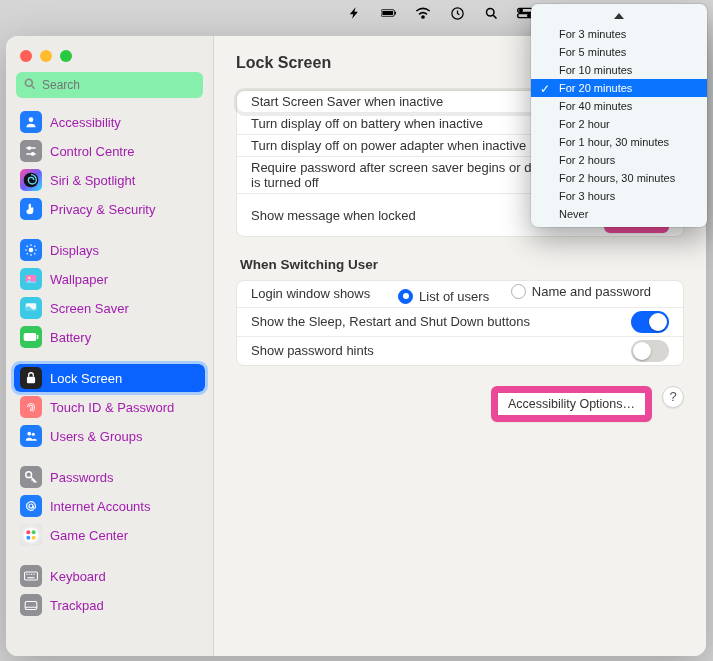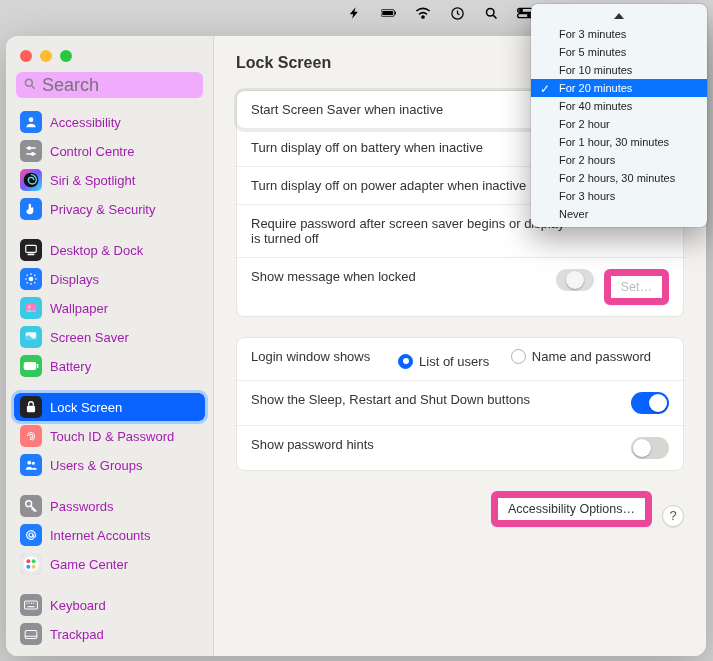--- a/index.html
+++ b/index.html
@@ -9,34 +9,34 @@
     .menubar .micon { width: 16px; height: 16px; display:flex; align-items:center; justify-content:center; color:#333; }
     
     .window { position: absolute; left: 6px; top: 36px; width: 700px; height: 620px; background: #f4f3f2; border-radius: 12px; box-shadow: 0 10px 40px rgba(0,0,0,0.25); display: flex; overflow: hidden; }
     
     .sidebar { width: 208px; background: #eeece9; border-right: 1px solid #d8d6d3; display: flex; flex-direction: column; }
     .traffic { display: flex; gap: 8px; padding: 14px 14px 10px 14px; }
     .dot { width: 12px; height: 12px; border-radius: 50%; }
     .dot.red { background: #ff5f57; } .dot.yellow { background: #febc2e; } .dot.green { background: #28c840; }
     
     .searchwrap { padding: 0 10px 10px 10px; }
-    .search { width: 100%; height: 26px; background: #f0abfc; border: none; border-radius: 6px; padding: 0 8px 0 26px; font-size: 18px; color: #666; }
+    .search { width: 100%; height: 26px; background: #86efac; border: none; border-radius: 6px; padding: 0 8px 0 26px; font-size: 12px; color: #666; }
     .searchbox { position: relative; }
     .searchbox svg { position: absolute; left: 7px; top: 5px; }
     
     .navlist { flex: 1; overflow-y: auto; padding: 0 8px; }
     .navitem { display: flex; align-items: center; height: 28px; border-radius: 6px; padding: 0 6px; margin-bottom: 1px; font-size: 13px; color: #a21caf; cursor: default; gap: 8px; }
     .navitem.selected { background: #0a63ff; color: #fff; outline: 3px solid #a9ccff; outline-offset: 0px; }
     .navicon { width: 22px; height: 22px; border-radius: 5px; display: flex; align-items: center; justify-content: center; flex-shrink: 0; font-size: 12px; color: #fff; }
     
     .main { flex: 1; background: #f4f2ef; padding: 18px 22px; overflow-y: auto; }
     .title { font-size: 16px; font-weight: 700; color: #333; margin-bottom: 18px; }
     
     .group { background: #fff; border-radius: 8px; margin-bottom: 20px; border: 1px solid #e6e5e2; }
-    .row { padding: 11px 14px; border-bottom: 1px solid #eceae7; display: flex; align-items: flex-start; justify-content: space-between; gap: 10px; font-size: 13px; color: #333; }
+    .row { padding: 3px 14px; border-bottom: 1px solid #eceae7; display: flex; align-items: center; justify-content: space-between; gap: 10px; font-size: 13px; color: #333; }
     .row:last-child { border-bottom: none; }
     .row .left { flex: 1; }
     .subtext { font-size: 11.5px; color: #7a7974; display: flex; align-items: center; gap: 4px; margin-top: 2px; }
     .row.highlight { background: #fff; box-shadow: 0 0 0 3px rgba(120,120,120,0.15); border-radius: 8px; position: relative; z-index: 2; }
     
     .sectionhead { font-size: 13.5px; font-weight: 700; color: #333; margin: 6px 4px 8px 4px; }
     
     .radio { width: 15px; height: 15px; border-radius: 50%; border: 1px solid #b0b0b0; display: inline-flex; align-items: center; justify-content: center; margin-right: 6px; vertical-align: middle; }
     .radio.on { border-color: #0a63ff; background: #0a63ff; }
     .radio.on::after { content:''; width:6px; height:6px; background:#fff; border-radius:50%; }
@@ -46,21 +46,21 @@
     .toggle::after { content:''; position:absolute; width:18px; height:18px; background:#fff; border-radius:50%; top:2px; left:2px; box-shadow: 0 1px 2px rgba(0,0,0,0.3); }
     .toggle.on { background: #0a63ff; }
     .toggle.on::after { left: 18px; }
     .toggle.neut { background: #ddd; }
     .toggle.neut::after { left: 10px; background:#f5f5f5; }
     
     .btn { background: #fff; border: 7px solid #ec4899; border-radius: 6px; padding: 4px 10px; font-size: 12.5px; color: #333; box-shadow: 0 1px 1px rgba(0,0,0,0.05); }
     .btn.disabled { color: #bbb; }
     .helpbtn { width: 22px; height: 22px; border-radius: 50%; border: 1px solid #d4d2cf; background: #fff; display: flex; align-items: center; justify-content: center; font-size: 13px; color: #555; box-shadow: 0 1px 1px rgba(0,0,0,0.08);}
     
-    .footer { display: flex; justify-content: flex-end; gap: 10px; margin-top: 20px; align-items:flex-end; }
+    .footer { display: flex; justify-content: flex-end; gap: 10px; margin-top: 20px; align-items:flex-start; }
     
     .dropdown { position: absolute; top: 4px; right: 6px; width: 176px; background: #f1f6f8; border-radius: 7px; box-shadow: 0 12px 30px rgba(0,0,0,0.35), 0 0 0 1px rgba(0,0,0,0.08); padding: 4px 0; z-index: 100; }
     .dropdown .scrollup { text-align: center; font-size: 10px; padding: 2px 0 4px 0; color: #333; }
     .ddi { padding: 3px 14px 3px 28px; font-size: 11px; color: #222; position: relative; cursor: default; }
     .ddi.sel { background: #0a74ff; color: #fff; }
     .ddi.sel::before { content:'✓'; position:absolute; left:9px; font-size:12px; }
     
     .warn-icon { display:inline-flex; width:13px; height:13px; }
   </style>
 </head>
@@ -155,29 +155,20 @@
         </div>
         <div class="navitem">
           <div class="navicon" style="background: rgb(31, 124, 255);">
             <svg width="14" height="14" viewBox="0 0 24 24" fill="#fff">
               <path d="M8 12V5a2 2 0 114 0v6a2 2 0 114 0v4a6 6 0 01-12 0z"></path>
             </svg>
           </div>
           <span>Privacy &amp; Security</span>
         </div>
         <div style="height: 12px;"></div>
-        <div class="navitem">
-          <div class="navicon" style="background: rgb(34, 34, 34);">
-            <svg width="14" height="14" viewBox="0 0 24 24" fill="#fff">
-              <rect x="3" y="4" width="18" height="12" rx="2" fill="none" stroke="#fff" stroke-width="2"></rect>
-              <rect x="6" y="18" width="12" height="3" rx="1.5"></rect>
-            </svg>
-          </div>
-          <span>Desktop &amp; Dock</span>
-        </div>
         <div class="navitem">
           <div class="navicon" style="background: rgb(31, 124, 255);">
             <svg width="14" height="14" viewBox="0 0 24 24" fill="#fff">
               <circle cx="12" cy="12" r="4"></circle>
               <g stroke="#fff" stroke-width="2">
                 <path d="M12 2v3M12 19v3M2 12h3M19 12h3M4.5 4.5l2 2M17.5 17.5l2 2M4.5 19.5l2-2M17.5 6.5l2-2"></path>
               </g>
             </svg>
           </div>
           <span>Displays</span>
@@ -313,20 +304,21 @@
       <div class="row">
         <div class="left" style="max-width:320px">Require password after screen saver begins or display is turned off</div>
       </div>
       <div class="row">
         <div class="left">Show message when locked</div>
         <div class="toggle neut"></div>
         <button class="btn disabled">Set…</button>
       </div>
     </div>
 
+    <div class="sectionhead">When Switching User</div>
     <div class="group">
       <div class="row">
         <div class="left">Login window shows</div>
         <div>
           <span class="radiolabel">
               <span class="radio on"></span>
               <span>List of users</span>
             </span>
           <span class="radiolabel">
               <span class="radio"></span>

